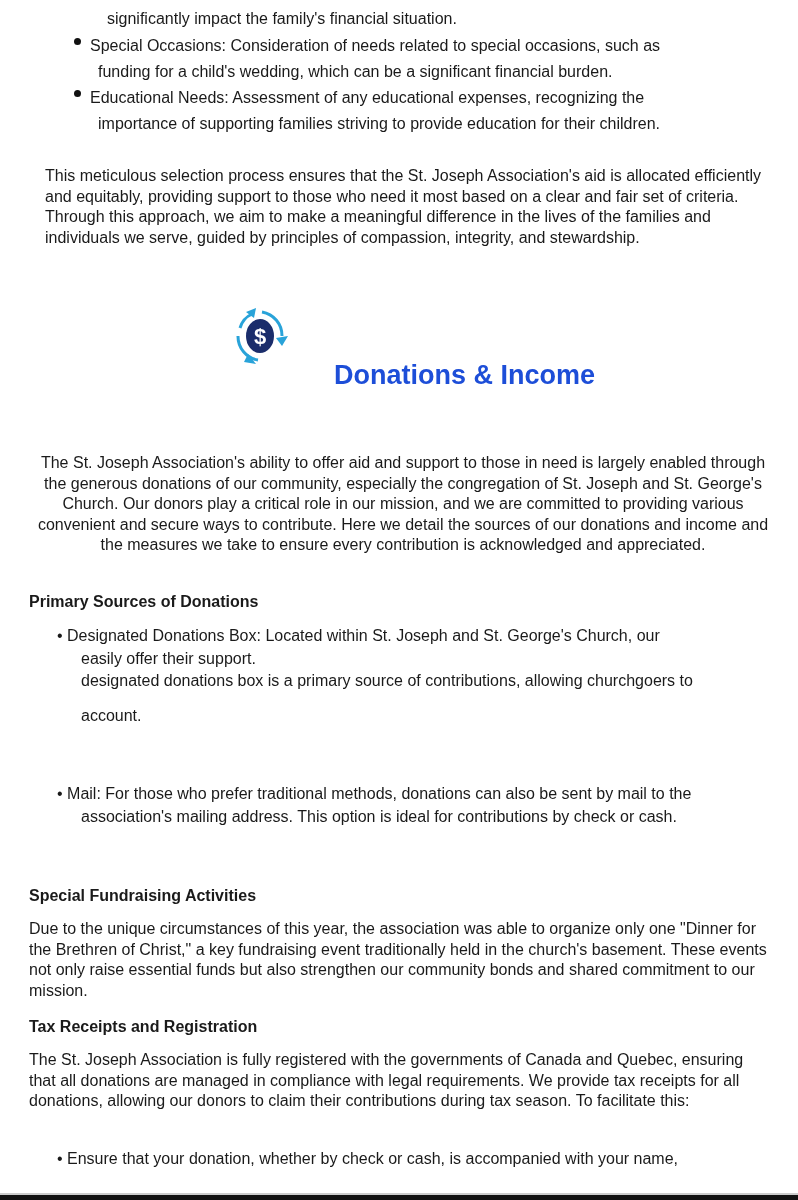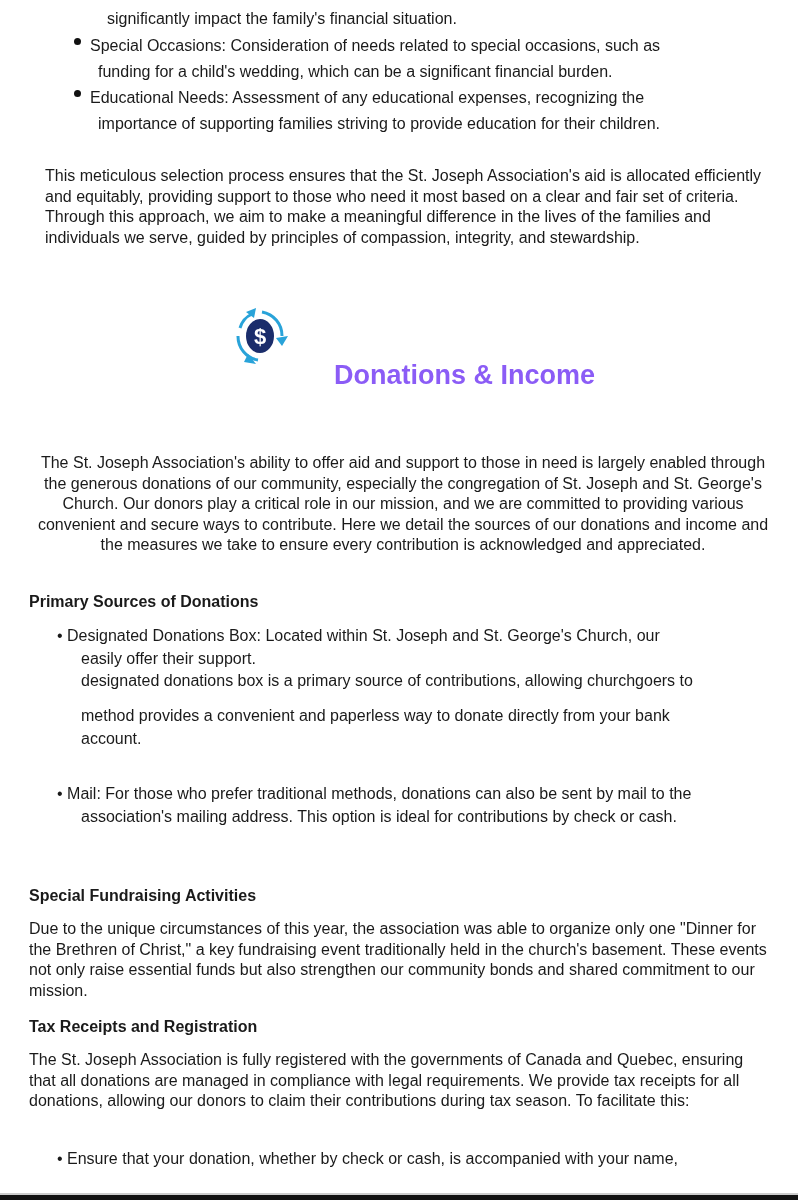--- a/index.html
+++ b/index.html
@@ -4,21 +4,21 @@
 <style>
   html, body { margin:0; padding:0; background:#ffffff; }
   body { width:798px; height:1200px; position:relative; overflow:hidden;
          font-family:"Liberation Sans", sans-serif; color:#1a1a1a; }
   .abs { position:absolute; }
   .bl { position:absolute; font-size:16px; line-height:24px; white-space:nowrap; }
   .dot { position:absolute; width:7px; height:7px; border-radius:50%; background:#111; }
   .para { position:absolute; left:45px; width:720px; font-size:16px; line-height:20.6px; }
   .center { text-align:center; }
   .h2 { position:absolute; font-weight:bold; font-size:16px; }
-  .title { position:absolute; left:334px; top:360px; font-size:27px; font-weight:bold; color:#8b5cf6; }
+  .title { position:absolute; left:334px; top:360px; font-size:27px; font-weight:bold; color:#1d4ed8; }
   .bul { position:absolute; left:57px; width:720px; font-size:16px; line-height:22.5px; }
   .bul .first::before { content:"• "; }
   .bul .cont { padding-left:24px; display:block; }
   .bottombar { position:absolute; left:0; top:1195px; width:798px; height:5px; background:#111; }
   .bottomline { position:absolute; left:0; top:1193px; width:798px; height:2px; background:#ccc; }
 </style>
 </head>
 <body>
 
 <div class="bl" style="left:98px; top:7px;margin-left:9px;">significantly impact the family's financial situation.</div>
@@ -52,21 +52,20 @@
 
 <div class="h2" style="left:29px; top:593px;">Primary Sources of Donations</div>
 
 <div class="bul" style="top:625px;">
   <span class="first">Designated Donations Box: Located within St. Joseph and St. George's Church, our</span>
   <span class="cont">easily offer their support.</span>
   <span class="cont">designated donations box is a primary source of contributions, allowing churchgoers to</span>
 </div>
 
 <div class="bul" style="top:705px;">
-  <span class="cont">method provides a convenient and paperless way to donate directly from your bank</span>
   <span class="cont">account.</span>
 </div>
 
 <div class="bul" style="top:783px;">
   <span class="first">Mail: For those who prefer traditional methods, donations can also be sent by mail to the</span>
   <span class="cont">association's mailing address. This option is ideal for contributions by check or cash.</span>
 </div>
 
 <div class="h2" style="left:29px; top:887px;">Special Fundraising Activities</div>
 <div class="para" style="left:29px; top:919px; width:740px;">Due to the unique circumstances of this year, the association was able to organize only one "Dinner for the Brethren of Christ," a key fundraising event traditionally held in the church's basement. These events not only raise essential funds but also strengthen our community bonds and shared commitment to our mission.</div>

